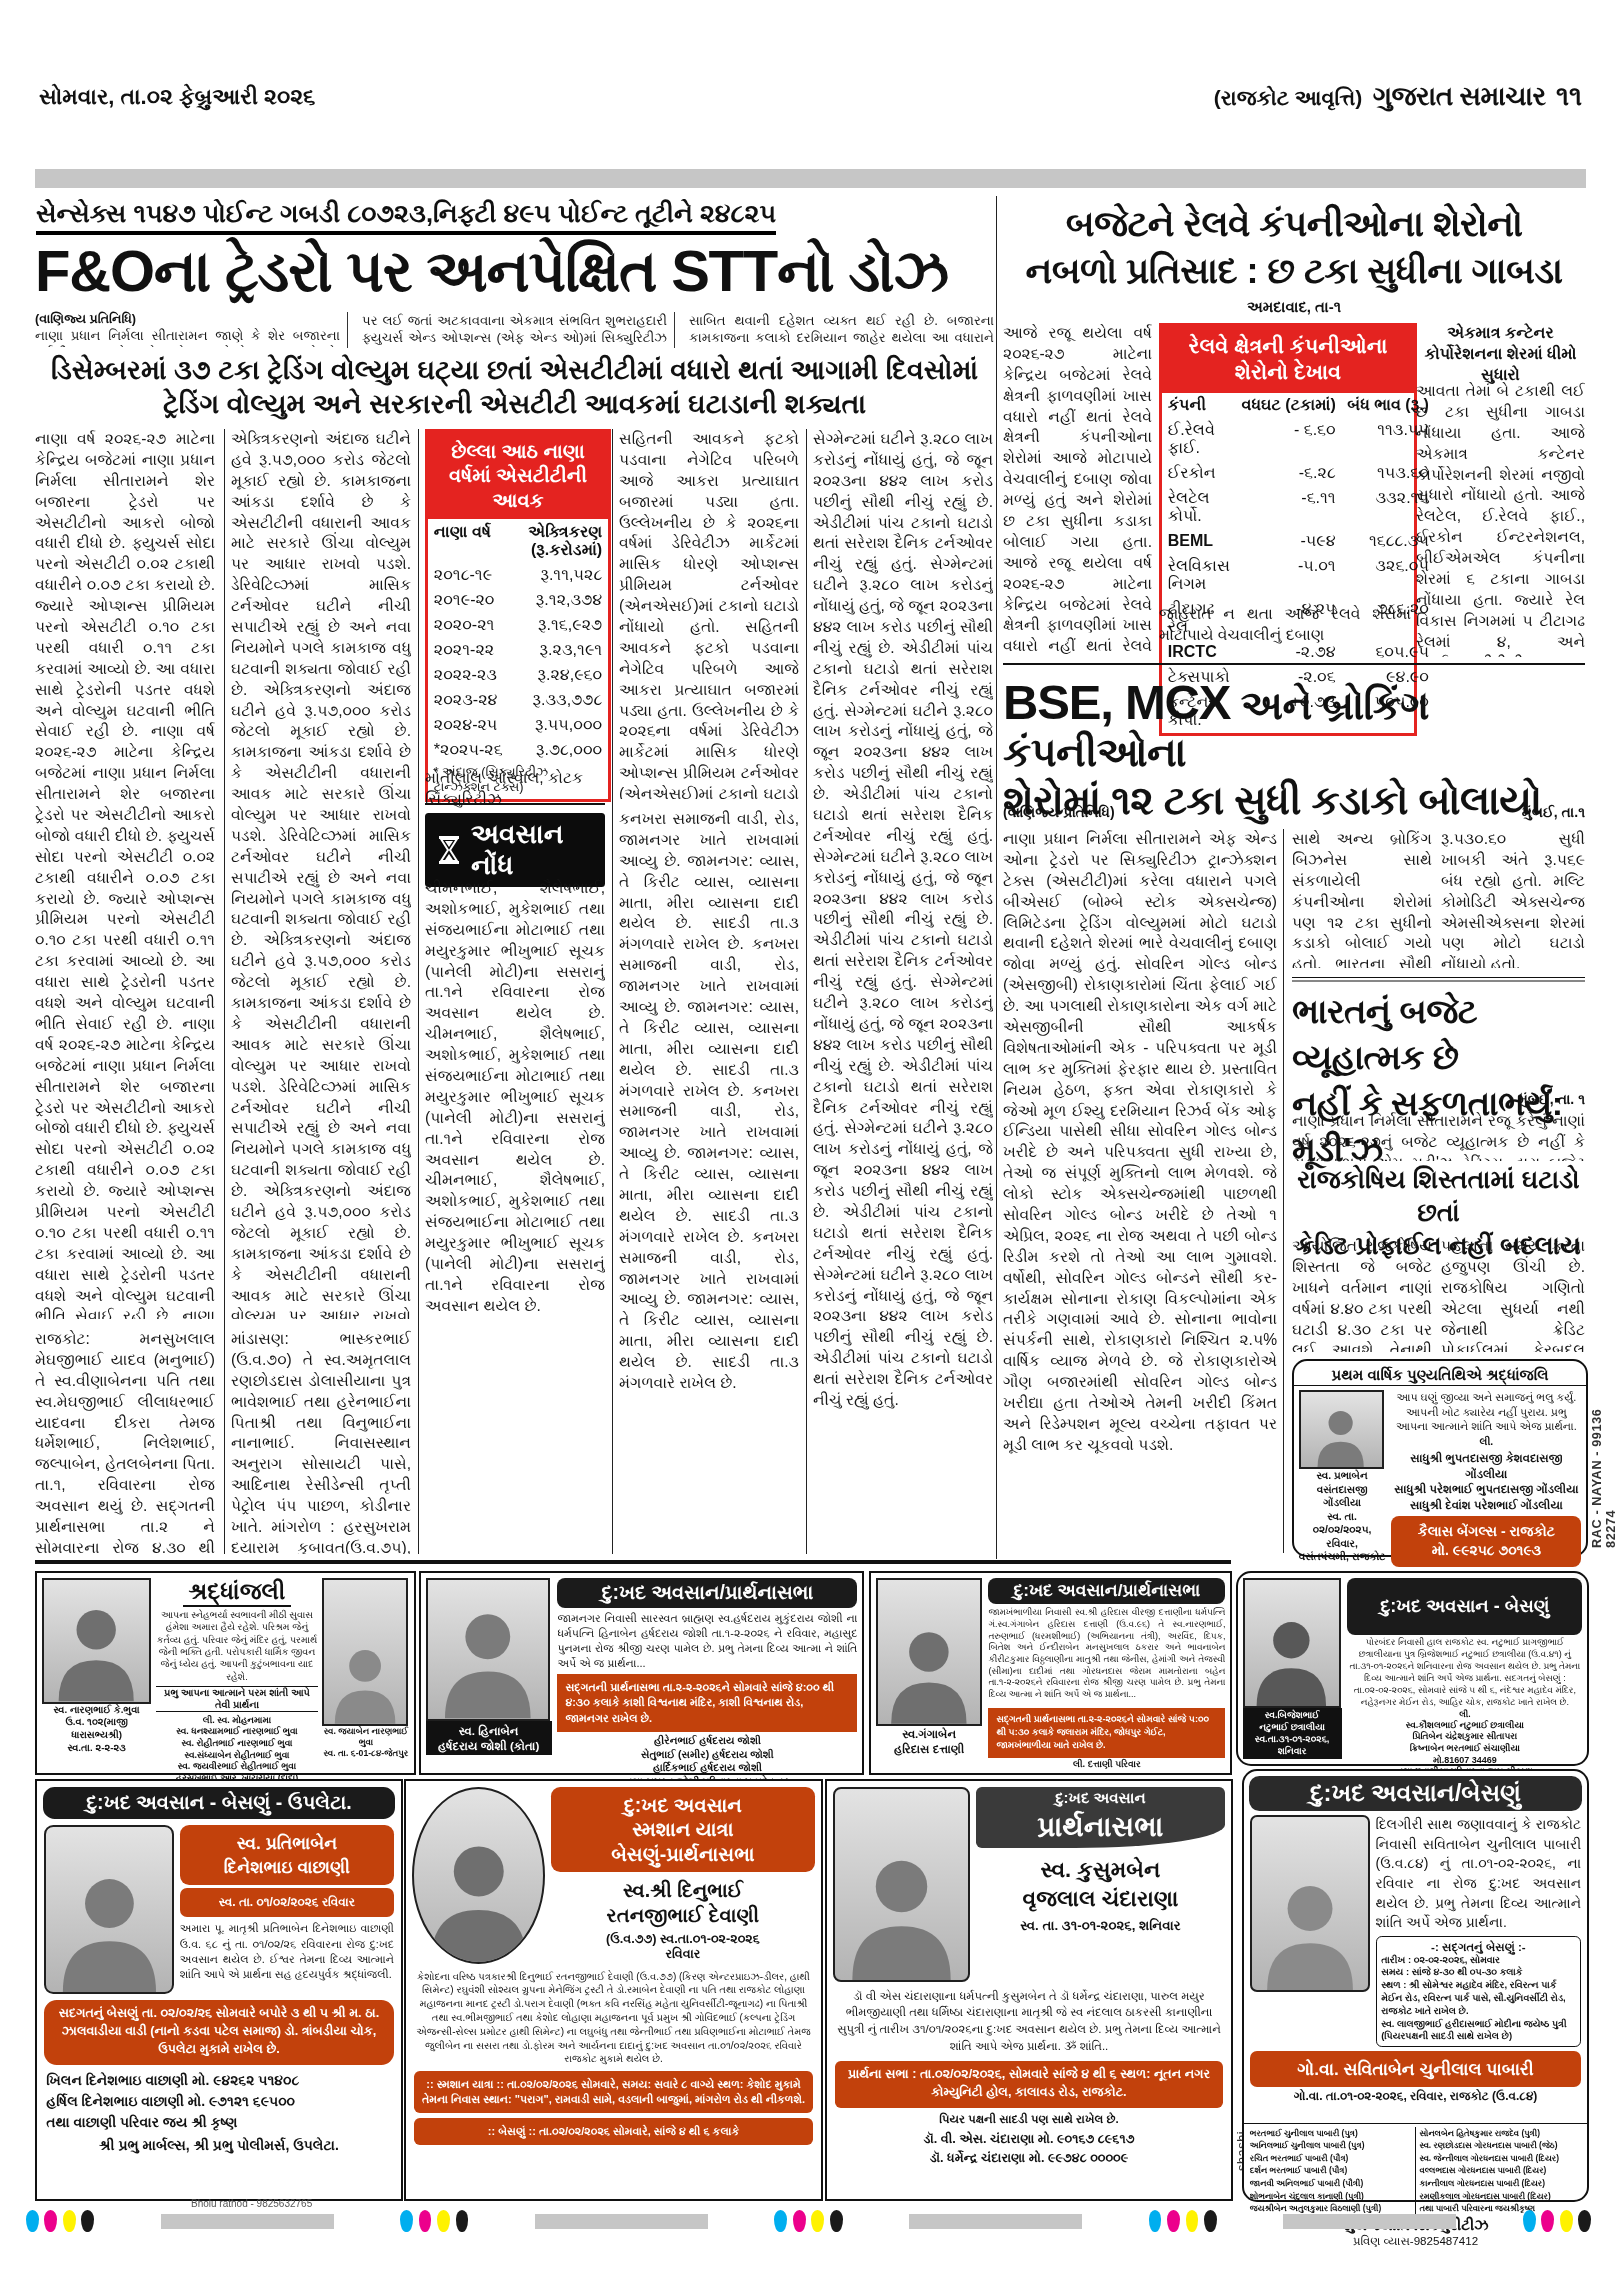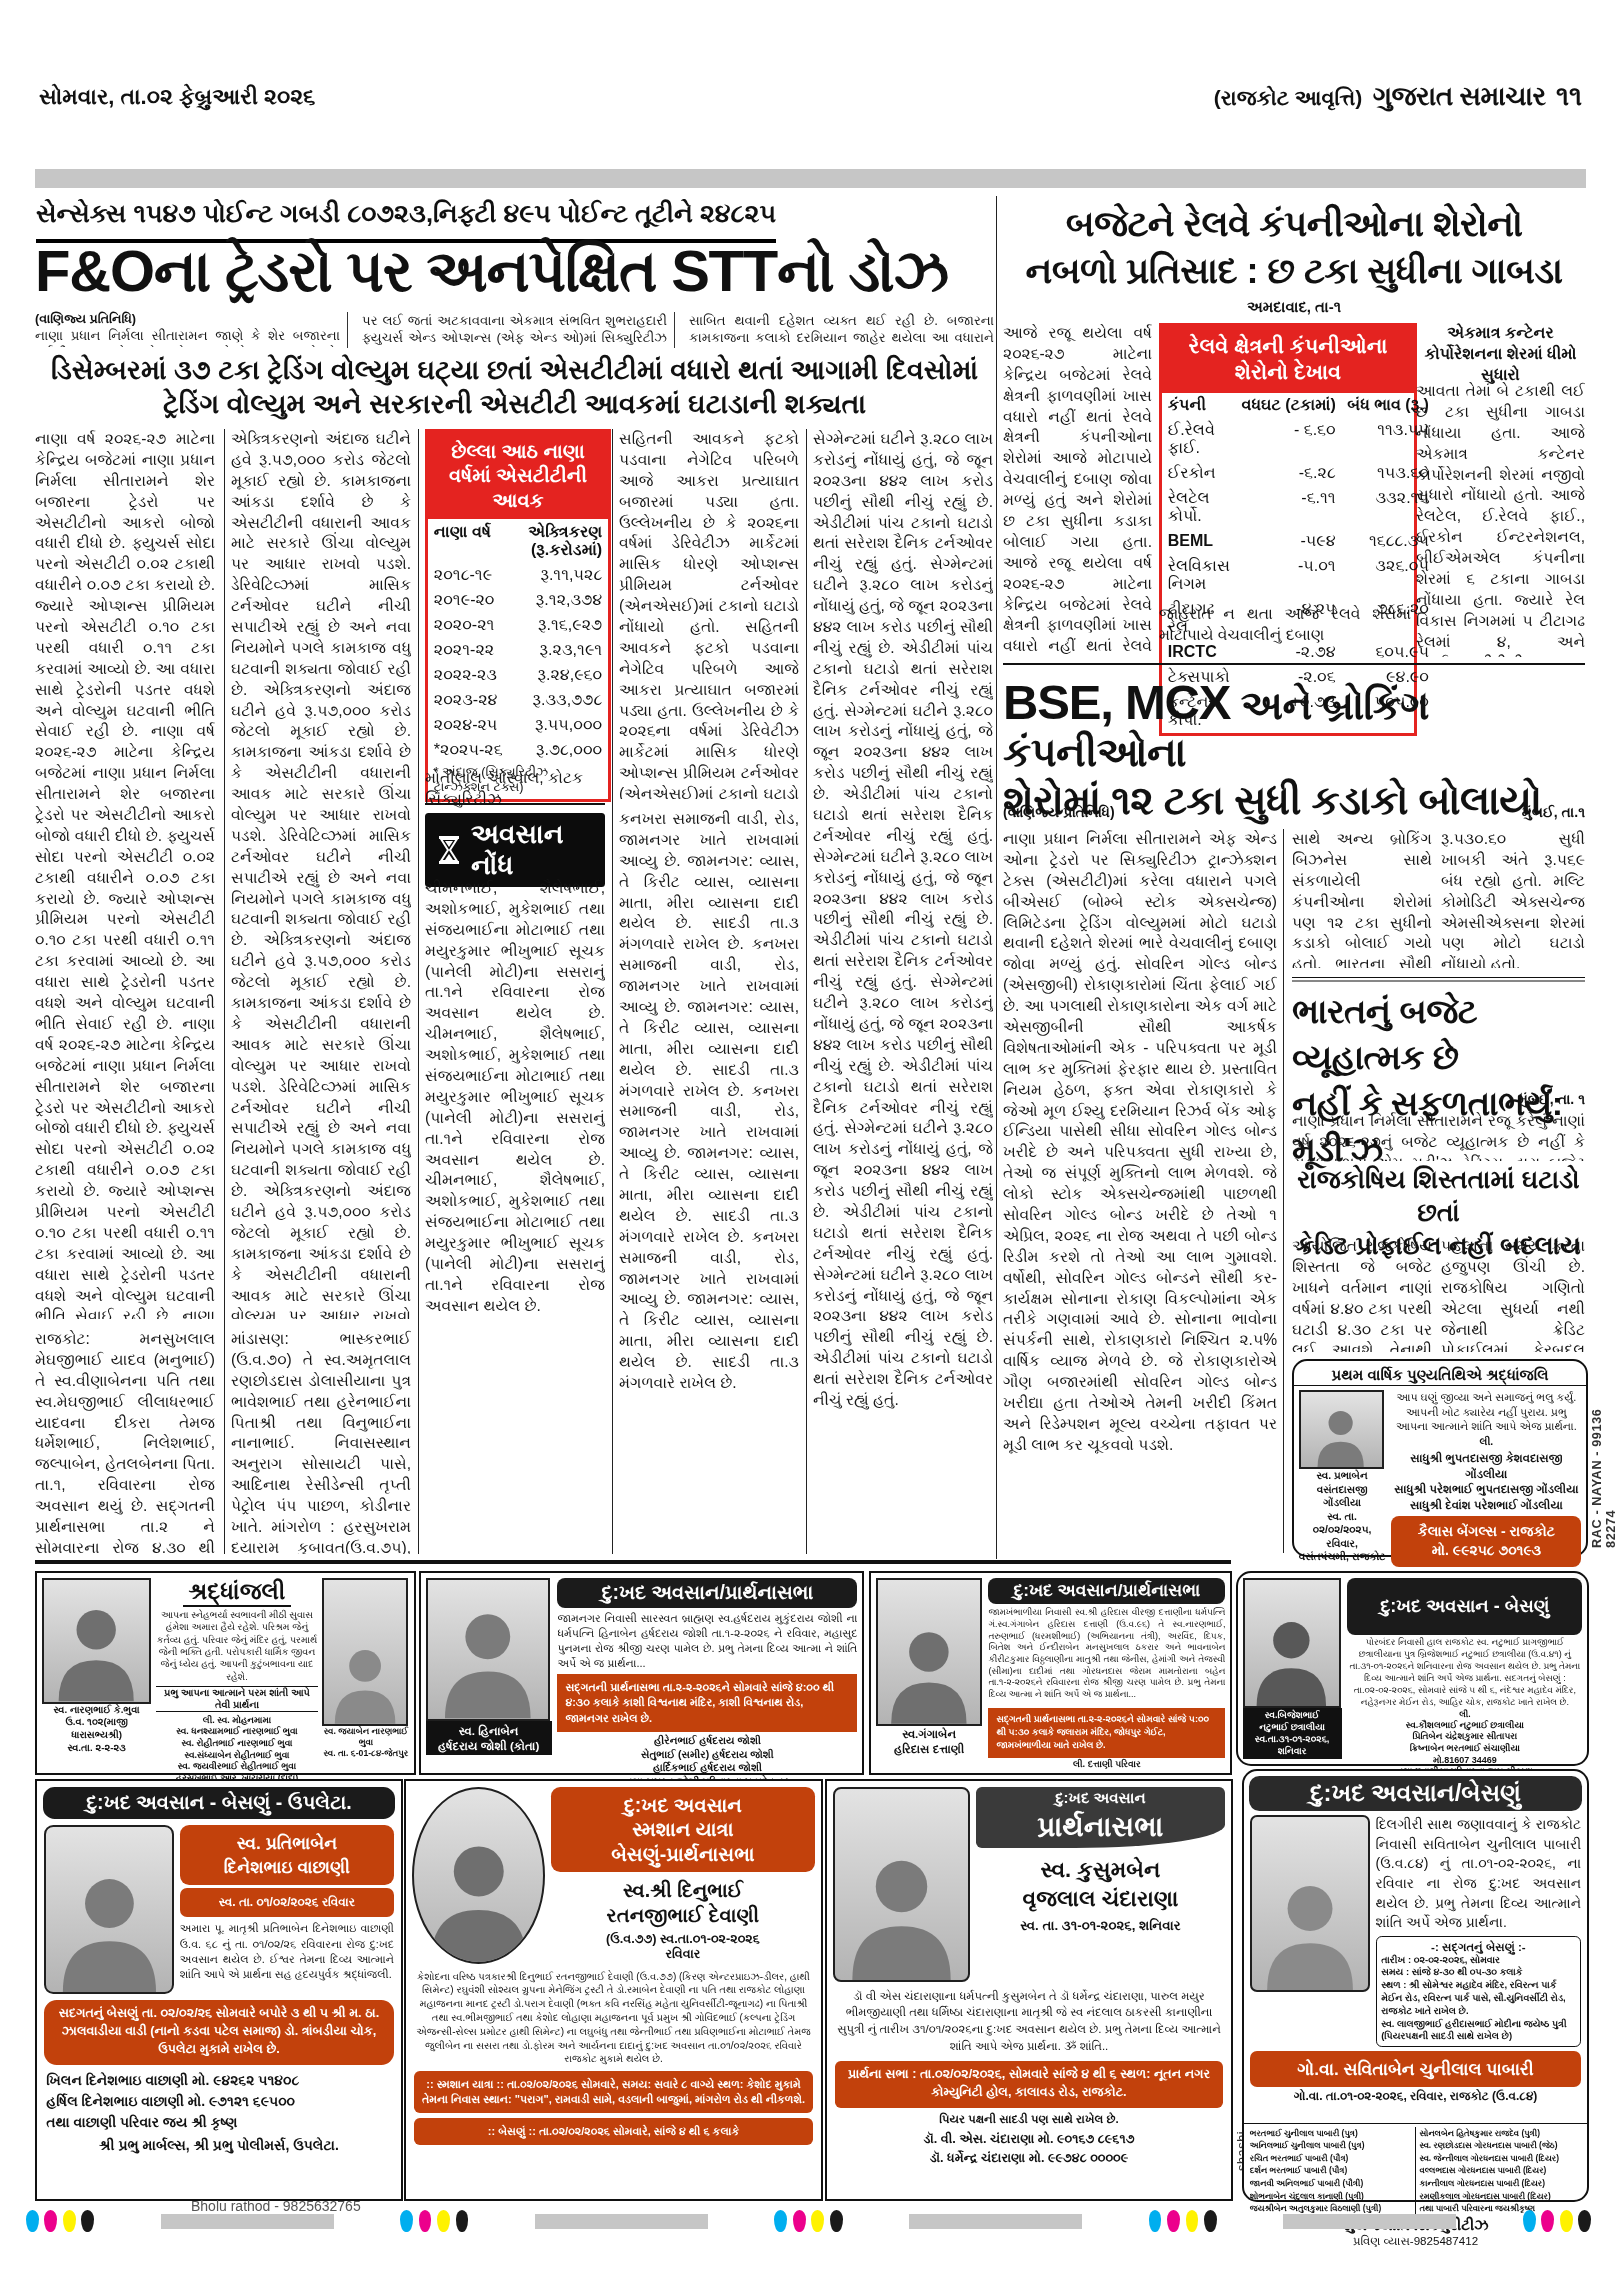--- a/index.html
+++ b/index.html
@@ -5,21 +5,21 @@
   html,body{margin:0;padding:0;background:#f2f2ee;}
   #paper{position:relative;width:1617px;height:2295px;background:#ffffff;
          font-family:"Liberation Sans","DejaVu Sans",sans-serif;color:#111;overflow:hidden;}
   .abs{position:absolute;}
   .guj{font-family:"Liberation Sans","DejaVu Sans",sans-serif;}
   .body-text{font-size:15.6px;line-height:1.34;text-align:justify;color:#161616;}
   .small-text{font-size:13.3px;line-height:1.3;text-align:justify;color:#1a1a1a;}
   .rule-h{background:#111;}
   .rule-v{background:#222;width:1.2px;}
   .gray-band{background:#c6c6c6;}
-  .kicker{font-weight:bold;font-size:25.4px;border-bottom:4.6px solid #000;padding-bottom:10px;white-space:nowrap;}
+  .kicker{font-weight:bold;font-size:25.4px;border-bottom:4.6px solid #000;padding-bottom:2px;white-space:nowrap;}
   .headline-xl{font-weight:bold;font-size:58px;letter-spacing:-1.2px;line-height:1.02;}
   .subhead-lg{font-weight:bold;font-size:27px;line-height:1.25;text-align:center;}
   .headline-r{font-weight:bold;font-size:36px;line-height:1.18;text-align:center;letter-spacing:-0.6px;}
   .dateline{font-size:15px;font-weight:bold;text-align:center;}
   .red-table{border:3.5px solid #e42320;background:#fff;}
   .red-table .title{background:#e42320;color:#fff;font-weight:bold;text-align:center;padding:7px 4.6px;font-size:19.6px;line-height:1.25;}
   .red-table table{width:100%;border-collapse:collapse;}
   .red-table td,.red-table th{font-size:16px;padding:3.5px 5.8px;vertical-align:top;}
   .red-table th{font-weight:bold;text-align:left;}
   .num{text-align:right;white-space:nowrap;}
@@ -490,21 +490,21 @@
 સ્વ. જેન્તીલાલ ગોરધનદાસ પાબારી (દિયર)
 વલ્લભદાસ ગોરધનદાસ પાબારી (દિયર)
 કાન્તીલાલ ગોરધનદાસ પાબારી (દિયર)
 રમણીકલાલ ગોરધનદાસ પાબારી (દિયર)
 તથા પાબારી પરિવારના જયશ્રીકૃષ્ણ</div>
     </div>
     <div class="guj" style="font-size:15px;font-weight:bold;text-align:center;margin-top:1.2px;">સુર્યજ્યોતિ સિક્યુરીટીઝ</div>
     <div class="guj" style="font-size:11.6px;text-align:center;">પ્રવિણ વ્યાસ-9825487412</div>
   </div>
 
-  <div class="abs guj" style="left:191px;top:2198px;font-size:14px;color:#555;">Bholu rathod - 9825632765</div>
+  <div class="abs guj" style="left:191px;top:2198px;font-size:10px;color:#555;">Bholu rathod - 9825632765</div>
 
   <div class="abs" style="left:0;top:2210px;width:1617px;height:23px;display:flex;align-items:center;justify-content:space-between;padding:0 23px;box-sizing:border-box;">
     <span><i class="cmyk-drop" style="background:#00aeef"></i><i class="cmyk-drop" style="background:#ec008c"></i><i class="cmyk-drop" style="background:#fff200"></i><i class="cmyk-drop" style="background:#1a1a1a"></i></span>
     <span class="gray-band" style="width:173px;height:15px;display:inline-block;"></span>
     <span><i class="cmyk-drop" style="background:#00aeef"></i><i class="cmyk-drop" style="background:#ec008c"></i><i class="cmyk-drop" style="background:#fff200"></i><i class="cmyk-drop" style="background:#1a1a1a"></i></span>
     <span class="gray-band" style="width:173px;height:15px;display:inline-block;"></span>
     <span><i class="cmyk-drop" style="background:#00aeef"></i><i class="cmyk-drop" style="background:#ec008c"></i><i class="cmyk-drop" style="background:#fff200"></i><i class="cmyk-drop" style="background:#1a1a1a"></i></span>
     <span class="gray-band" style="width:173px;height:15px;display:inline-block;"></span>
     <span><i class="cmyk-drop" style="background:#00aeef"></i><i class="cmyk-drop" style="background:#ec008c"></i><i class="cmyk-drop" style="background:#fff200"></i><i class="cmyk-drop" style="background:#1a1a1a"></i></span>
     <span class="gray-band" style="width:173px;height:15px;display:inline-block;"></span>

